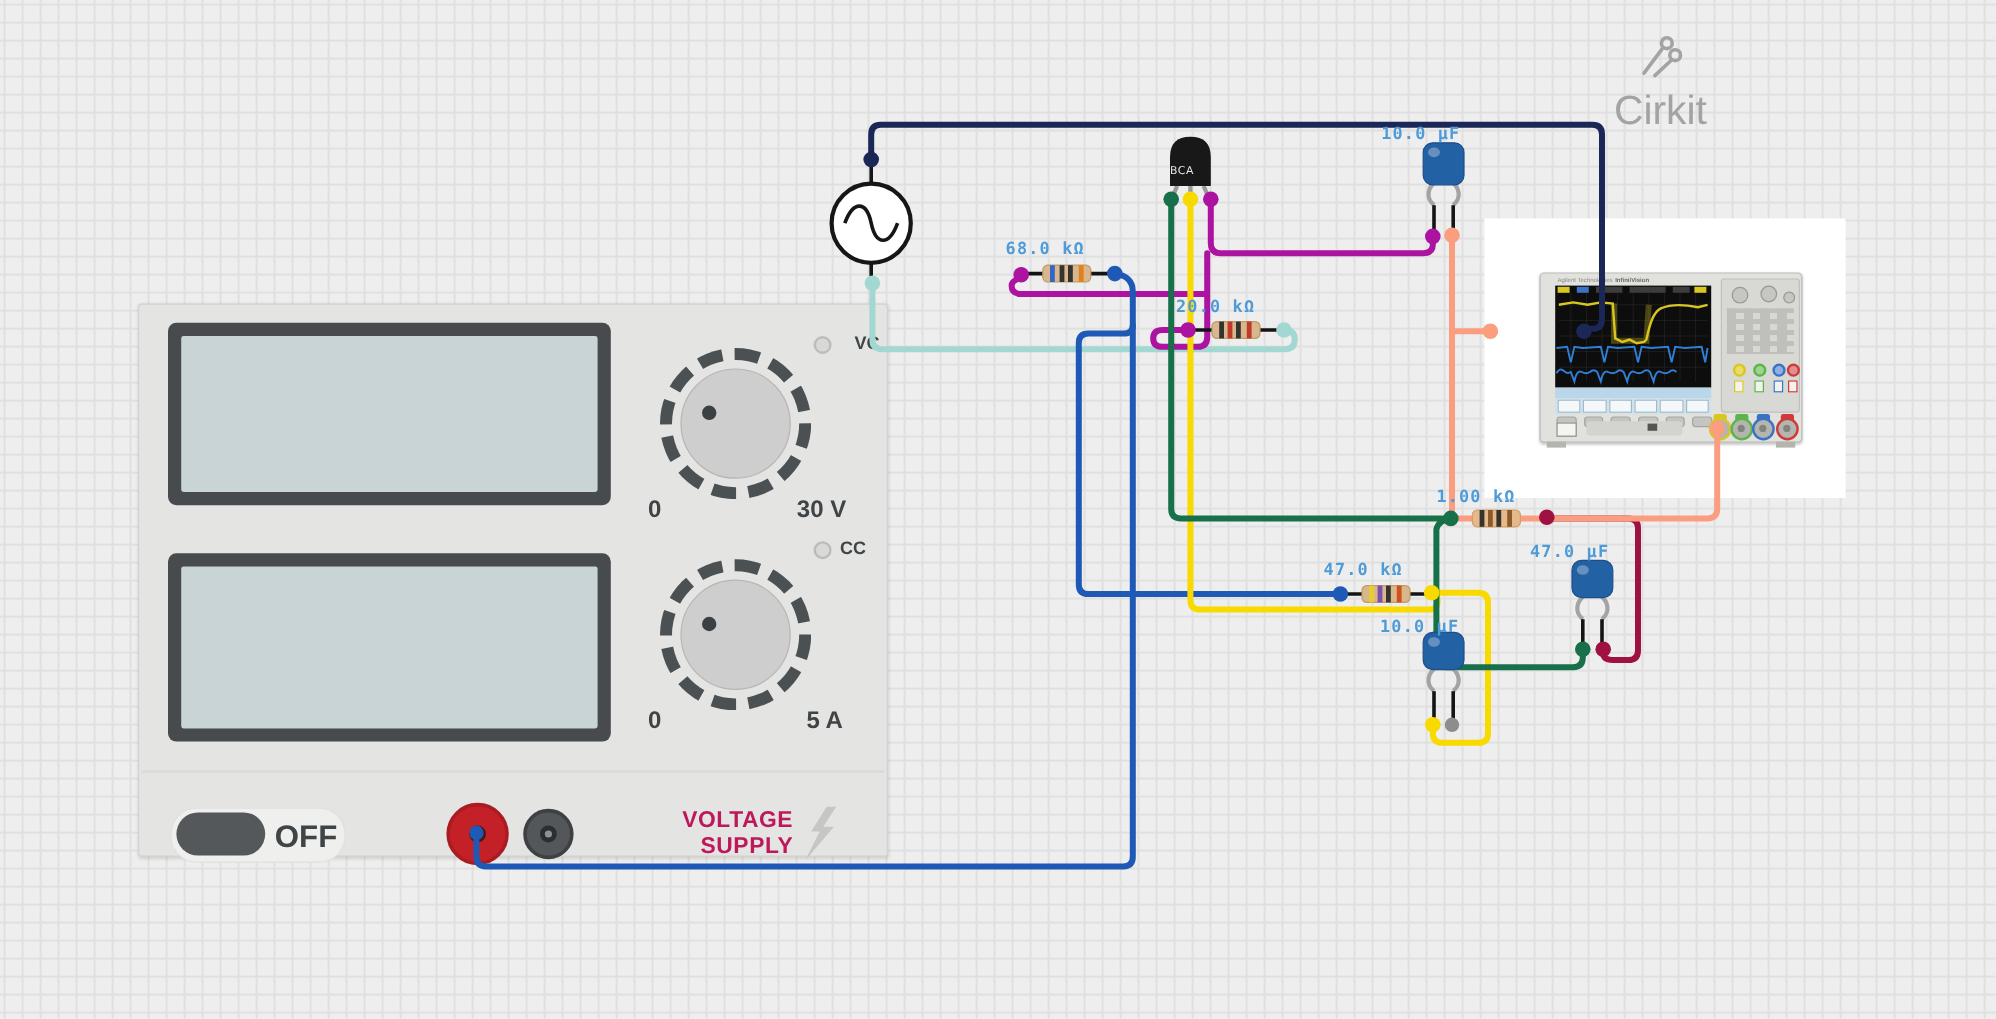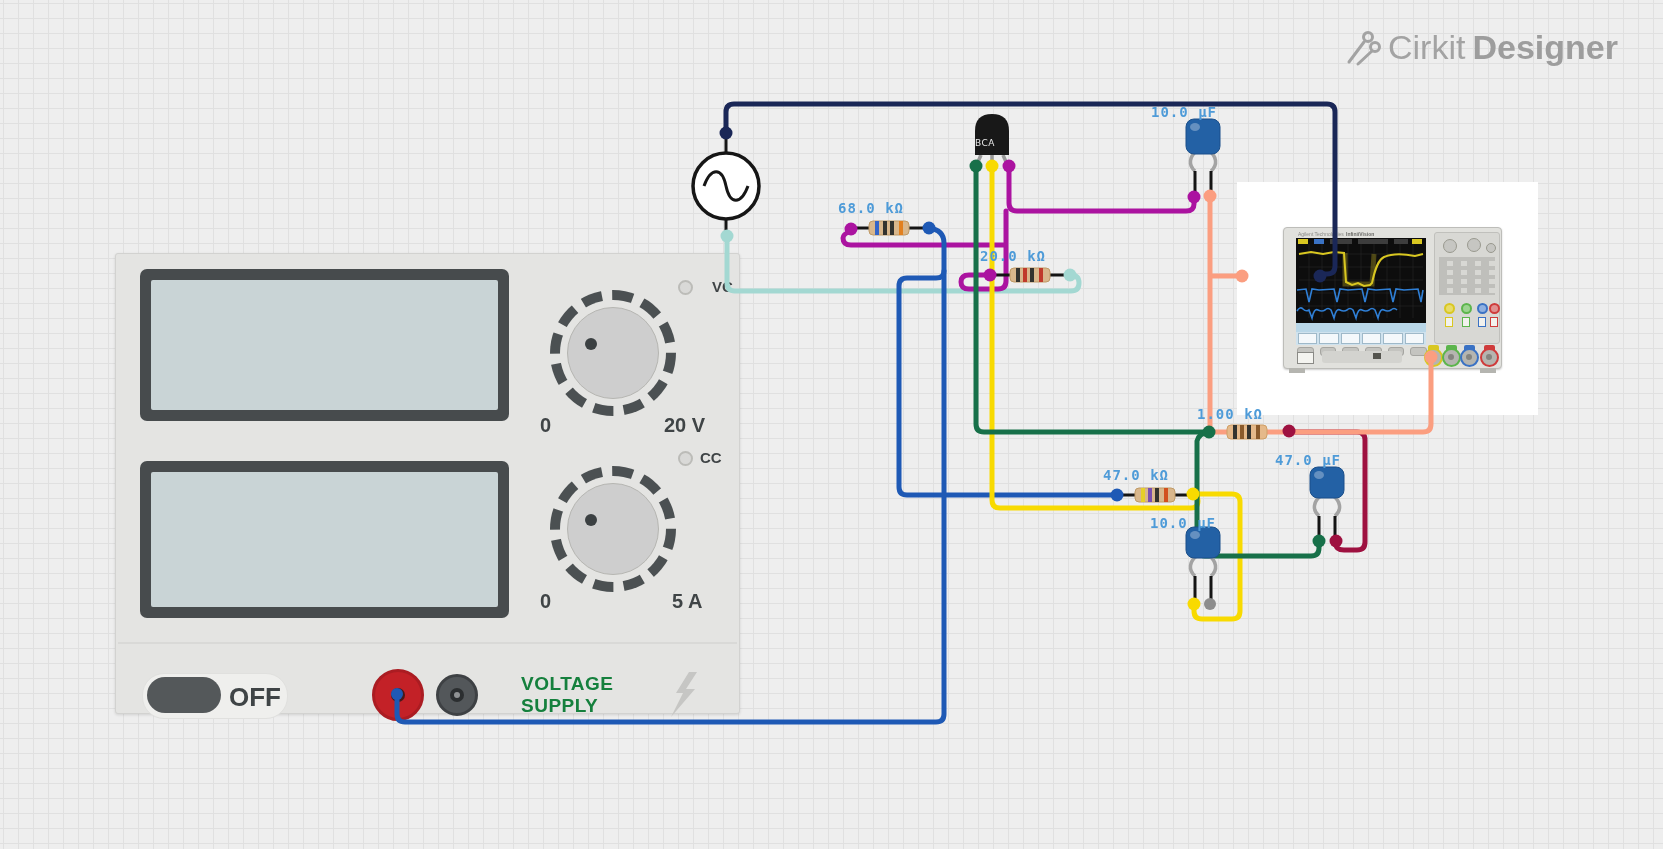--- a/index.html
+++ b/index.html
@@ -27,22 +27,22 @@
   .offtrack{position:absolute;left:26px;top:419px;width:144px;height:44px;background:#efefed;border:1px solid #e0e0de;border-radius:22px;}
   .offknob{position:absolute;left:4px;top:3px;width:74px;height:36px;background:#54585a;border-radius:18px;}
   .offtxt{position:absolute;left:113px;top:428px;font-size:26px;font-weight:bold;color:#3f4446;}
   .term-red{position:absolute;left:256px;top:415px;width:52px;height:52px;border-radius:50%;
             background:#c32127;border:3px solid #ab1c22;box-sizing:border-box;}
   .term-red::after{content:"";position:absolute;left:16px;top:16px;width:14px;height:14px;border-radius:50%;background:#47191a;}
   .term-blk{position:absolute;left:320px;top:420px;width:42px;height:42px;border-radius:50%;
             background:#53575a;border:3px solid #3e4144;box-sizing:border-box;}
   .term-blk::after{content:"";position:absolute;left:11px;top:11px;width:14px;height:14px;border-radius:50%;background:#2b2e30;}
   .term-blk::before{content:"";position:absolute;left:15px;top:15px;width:6px;height:6px;border-radius:50%;background:#8f9294;z-index:1;}
-  .psuname{position:absolute;left:405px;top:419px;width:140px;
-           font-size:19px;font-weight:bold;color:#15803d;line-height:22px;letter-spacing:.5px;}
+  .psuname{position:absolute;left:405px;top:419px;width:140px;text-align:right;
+           font-size:19px;font-weight:bold;color:#be185d;line-height:22px;letter-spacing:.5px;}
   
   .scope-bg{left:1237px;top:182px;width:301px;height:233px;background:#ffffff;}
   .scope{position:absolute;left:46px;top:45px;width:217px;height:140px;background:#e1e1dd;
          border:1px solid #bdbdb9;border-radius:4px;box-shadow:0 1px 2px rgba(0,0,0,.2);}
   .sc-brand{position:absolute;left:14px;top:3px;font-size:5px;color:#8a8a86;white-space:nowrap;}
   .sc-series{position:absolute;left:62px;top:3px;font-size:5px;font-weight:bold;color:#6a6a66;white-space:nowrap;}
   .sc-screen{position:absolute;left:12px;top:10px;width:130px;height:85px;background:#0d0d0d;}
   .sc-strip{position:absolute;left:12px;top:95px;width:130px;height:9px;background:#b9d7e8;}
   .sc-menu{position:absolute;left:12px;top:104px;width:130px;height:13px;background:#cfe2ee;display:flex;gap:2px;padding:1px 2px;box-sizing:border-box;}
   .sc-menu i{flex:1;background:#f4f8fb;border:1px solid #9fb9c9;}
@@ -62,21 +62,21 @@
   .bnc{position:absolute;width:19px;height:19px;border-radius:50%;background:#b5b5b0;border:2.5px solid;box-sizing:border-box;}
   .bnc::after{content:"";position:absolute;left:4px;top:4px;width:6px;height:6px;border-radius:50%;background:#84847f;}
   .bnctab{position:absolute;width:11px;height:7px;border-radius:2px;}
   .foot{position:absolute;width:16px;height:5px;background:#b5b5b0;bottom:-5px;}
   
   .val{position:absolute;width:100px;text-align:left;font-family:"DejaVu Sans Mono",monospace;
        font-weight:bold;font-size:14px;color:#4e9bd8;letter-spacing:1px;white-space:nowrap;}
   .bca{position:absolute;left:975px;top:138px;width:20px;text-align:center;
        font-size:9px;color:#e8e8e8;font-family:"DejaVu Sans",sans-serif;letter-spacing:.5px;}
   
-  .logo{left:1345px;top:28px;display:flex;align-items:center;gap:7px;}
+  .logo{left:1345px;top:28px;display:flex;align-items:center;gap:7px;flex-direction:column;}
   .logo .brand{font-size:34px;font-weight:500;color:#a3a3a3;letter-spacing:0px;}
   .logo .product{font-size:34px;font-weight:800;color:#9d9d9d;}
   svg{display:block;}
 </style>
 </head>
 <body>
 
 <div id="stage">
 
   <div class="abs psu">
@@ -97,21 +97,21 @@
           <div class="knob-dot"></div>
         </div>
     </div>
 
     <div class="led" style="left:562px;top:26px;"></div>
     <div class="ledtxt" style="left:596px;top:24px;">VC</div>
     <div class="led" style="left:562px;top:197px;"></div>
     <div class="ledtxt" style="left:584px;top:195px;">CC</div>
 
     <div class="klabel" style="left:424px;top:160px;">0</div>
-    <div class="klabel" style="left:548px;top:160px;">20 V</div>
+    <div class="klabel" style="left:548px;top:160px;">30 V</div>
     <div class="klabel" style="left:424px;top:336px;">0</div>
     <div class="klabel" style="left:556px;top:336px;">5 A</div>
 
     <div class="sep"></div>
 
     <div class="offtrack">
         <div class="offknob"></div>
       </div>
     <div class="offtxt">OFF</div>
 
@@ -328,16 +328,15 @@
   <div class="abs logo">
     <svg width="36" height="38" viewBox="0 0 36 38">
       <g stroke="#a3a3a3" stroke-width="3" fill="none" stroke-linecap="round">
         <path d="M4,33 L19,13"></path>
           <circle cx="23" cy="8" r="4.5"></circle>
         <path d="M13,35 L27,22"></path>
           <circle cx="30" cy="18" r="4.5"></circle>
       </g>
     </svg>
     <span class="brand">Cirkit</span>
-    <span class="product">Designer</span>
   </div>
 
 </div>
 
 </body></html>

